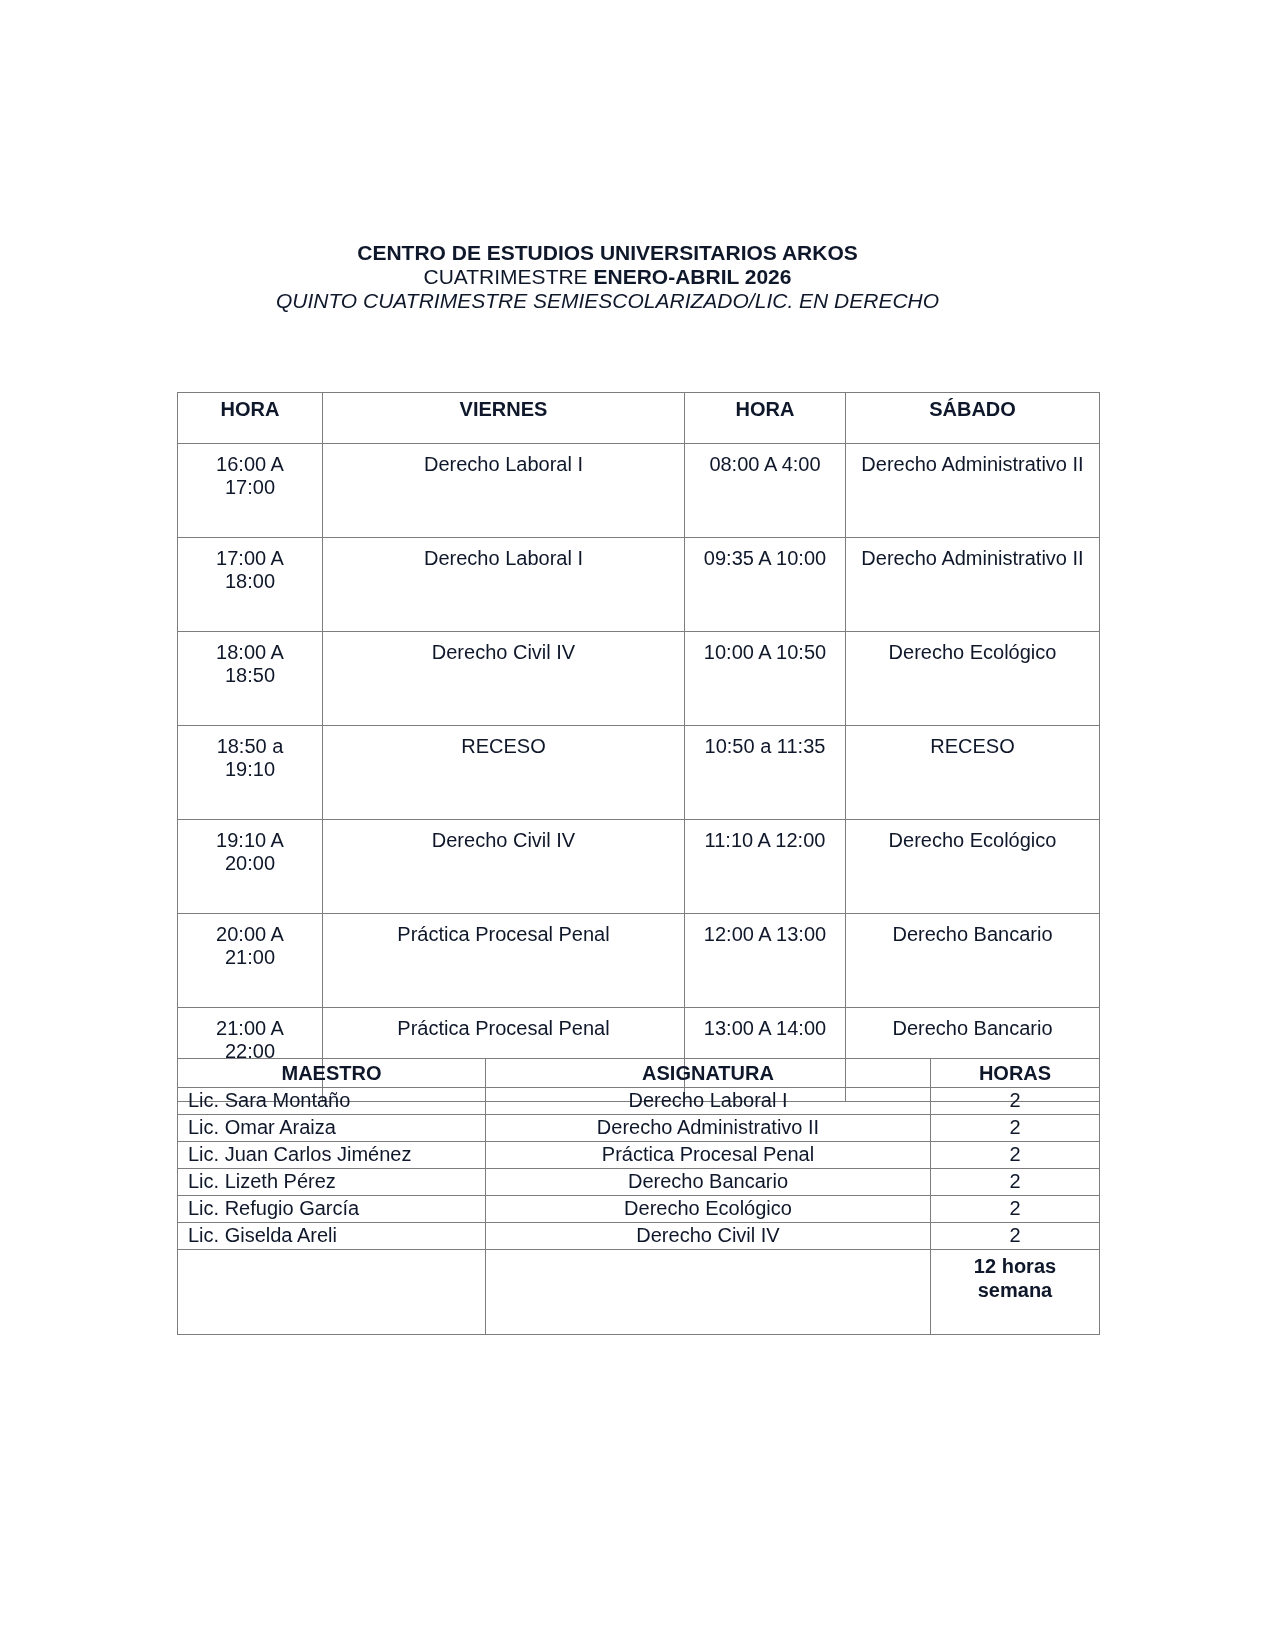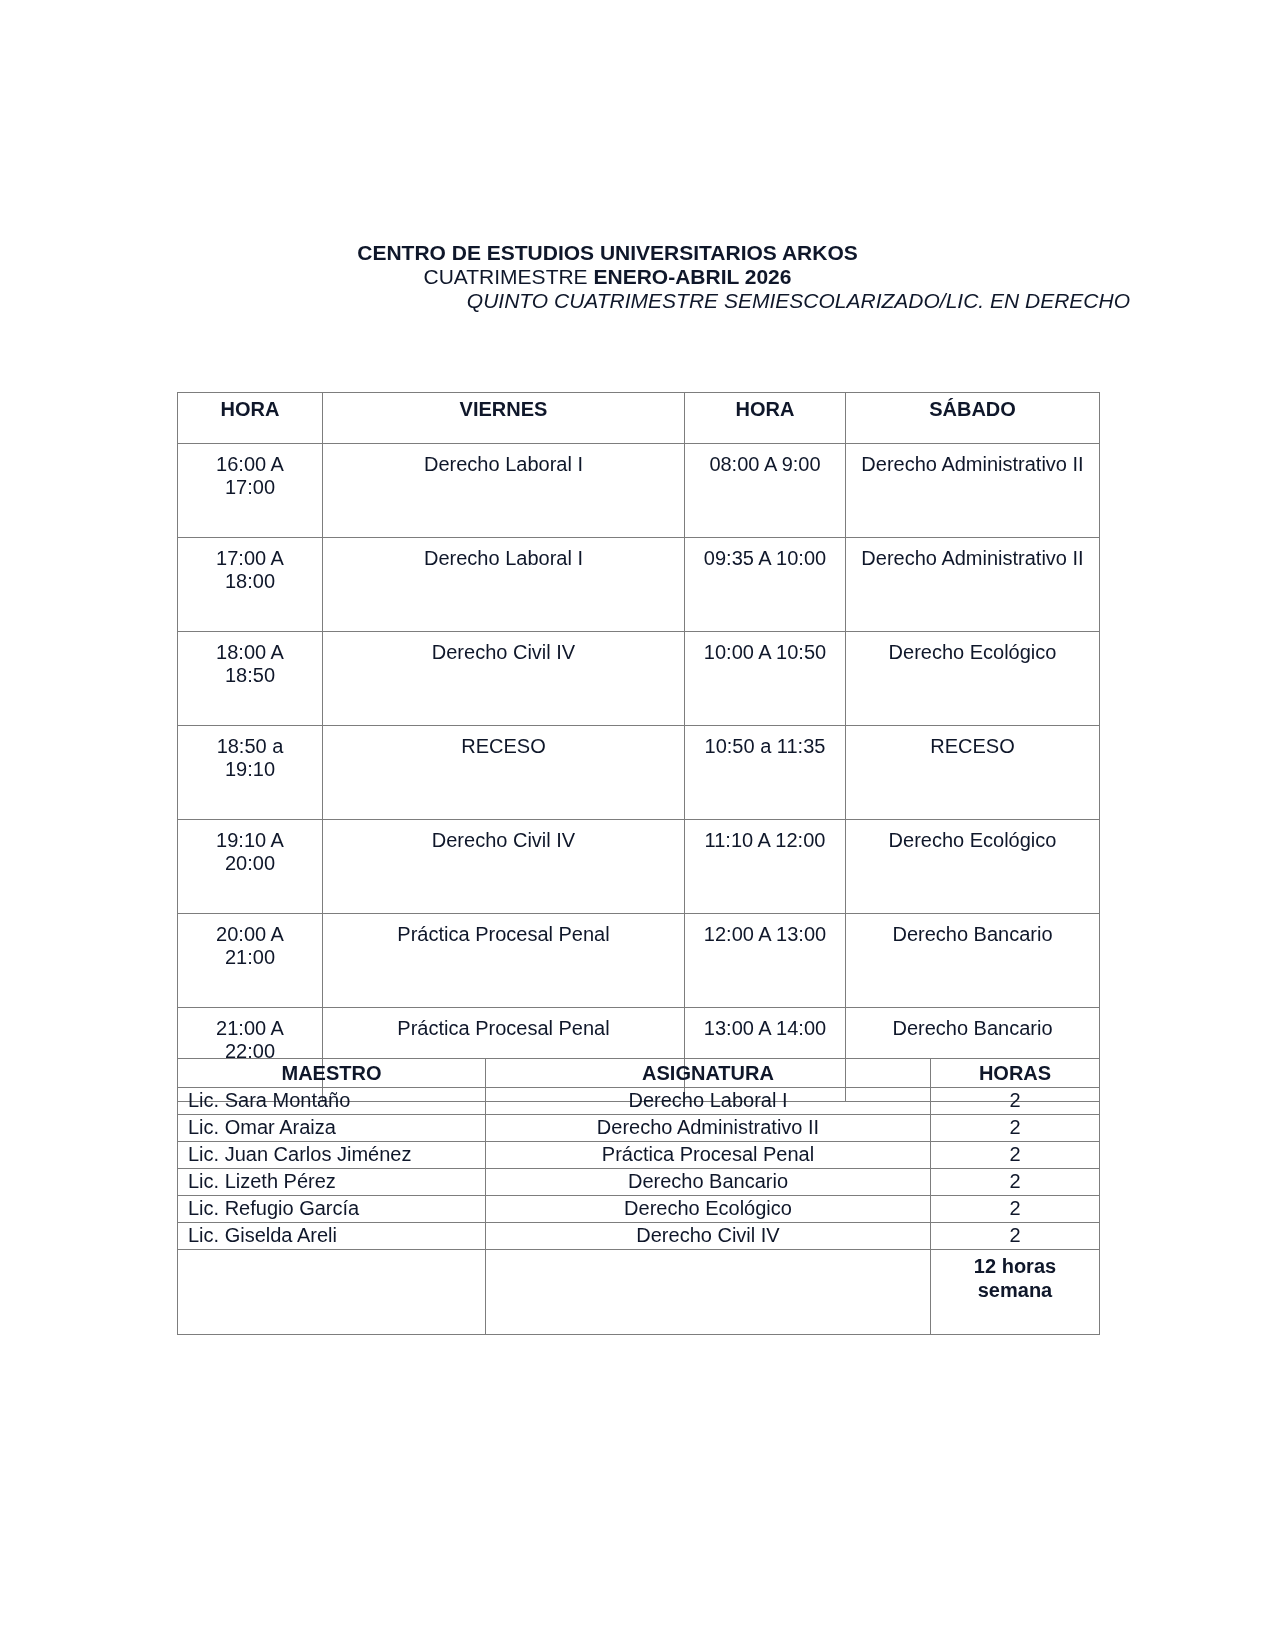--- a/index.html
+++ b/index.html
@@ -10,21 +10,21 @@
   .page {
     position: relative;
     width: 1275px;
     height: 1650px;
     background: #ffffff;
     color: #0f172a;
     font-family: "Liberation Sans", sans-serif;
     overflow: hidden;
   }
   .bold   { font-weight: bold; }
-  .italic { font-style: italic; text-align: right; }
+  .italic { font-style: italic; }
 
   
   .title-block {
     position: absolute;
     left: 85px;
     top: 241px;
     width: 1045px;
     text-align: center;
     font-size: 21px;
     line-height: 24px;
@@ -121,21 +121,21 @@
         <th>VIERNES</th>
         <th>HORA</th>
         <th>SÁBADO</th>
       </tr>
     </thead>
     <tbody>
       <tr>
         <td class="pre">16:00 A
 17:00</td>
         <td>Derecho Laboral I</td>
-        <td>08:00 A 9:00</td>
+        <td>08:00 A 4:00</td>
         <td>Derecho Administrativo II</td>
       </tr>
       <tr>
         <td class="pre">17:00 A
 18:00</td>
         <td>Derecho Laboral I</td>
         <td>09:35 A 10:00</td>
         <td>Derecho Administrativo II</td>
       </tr>
       <tr>

